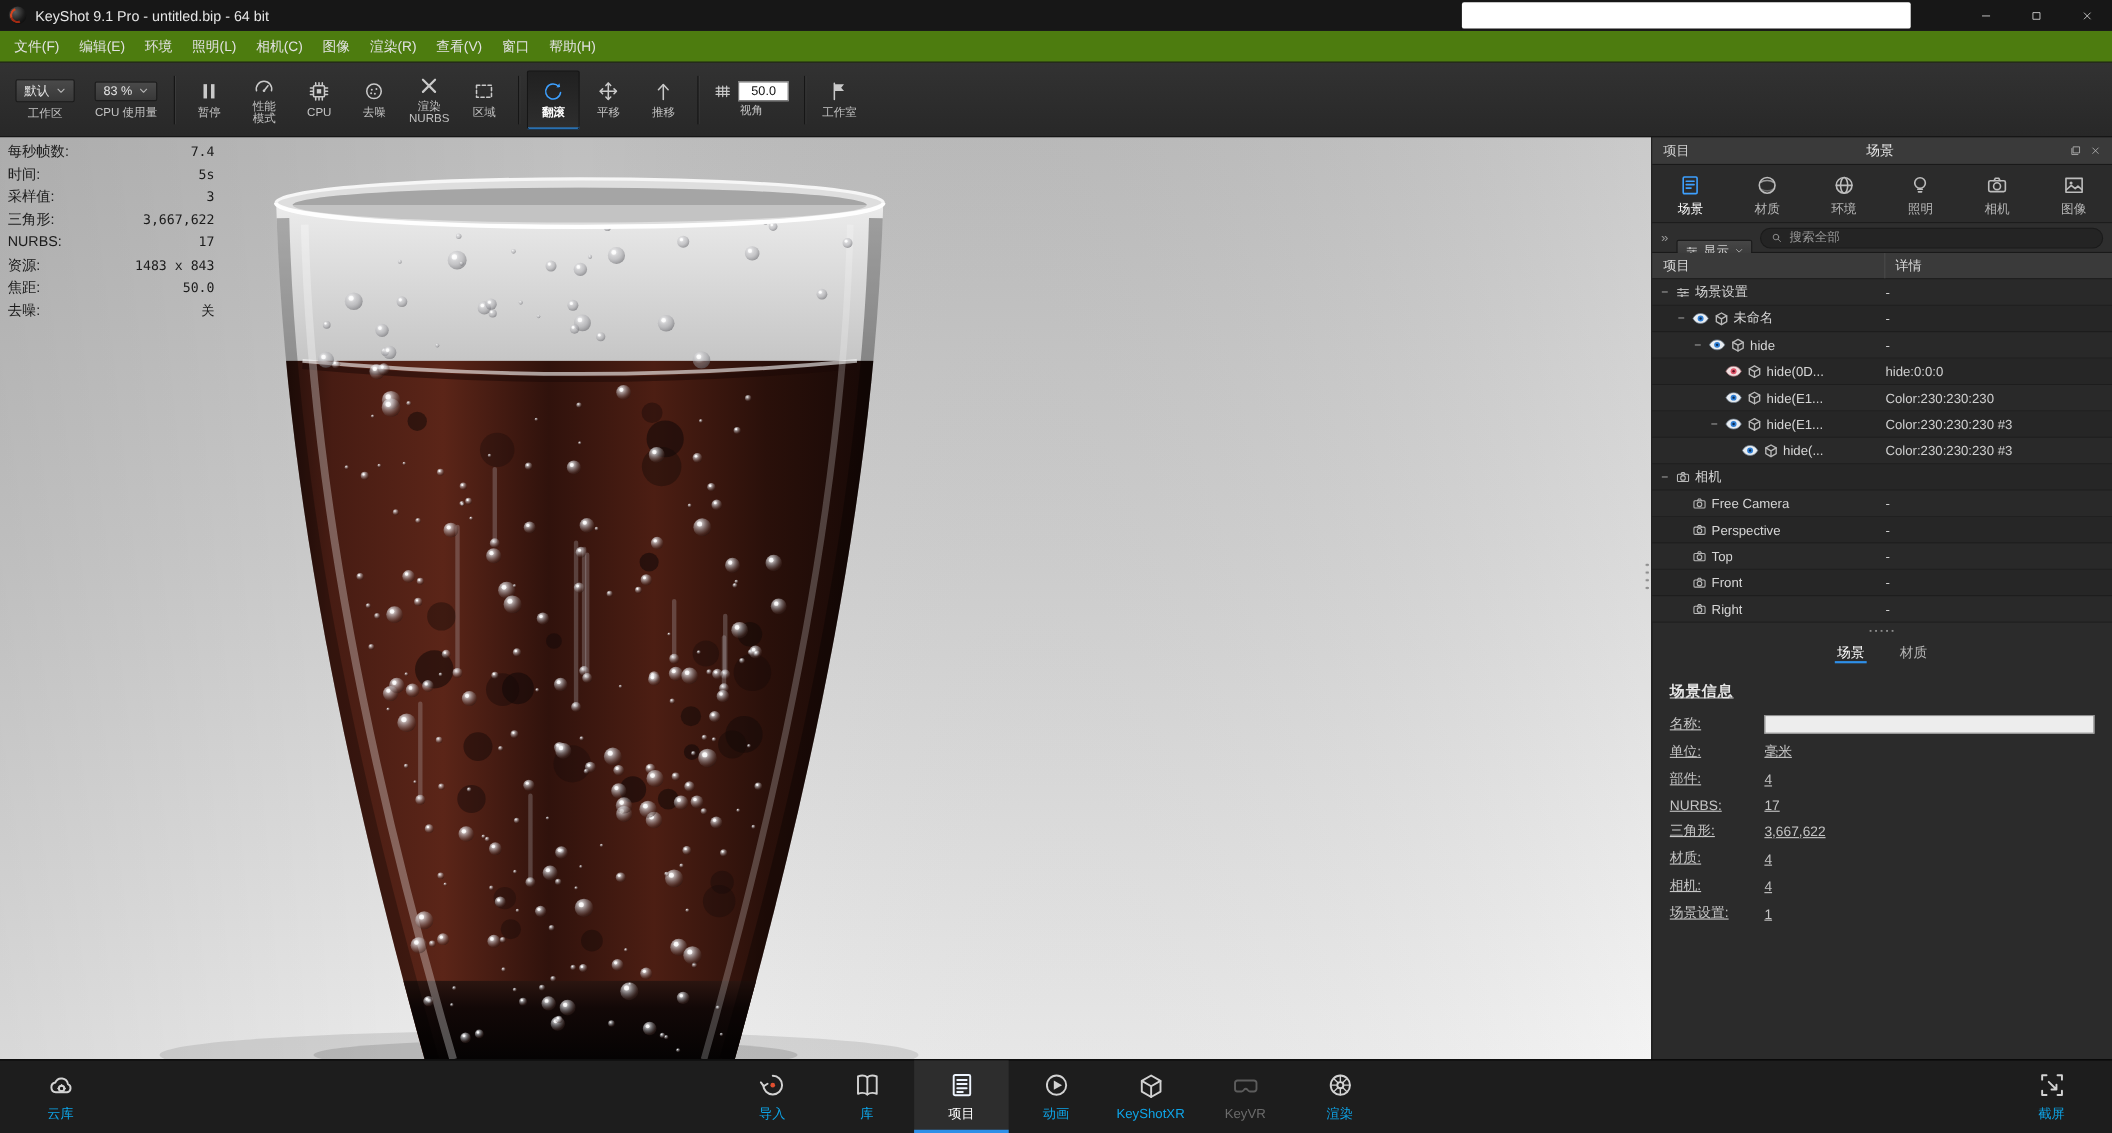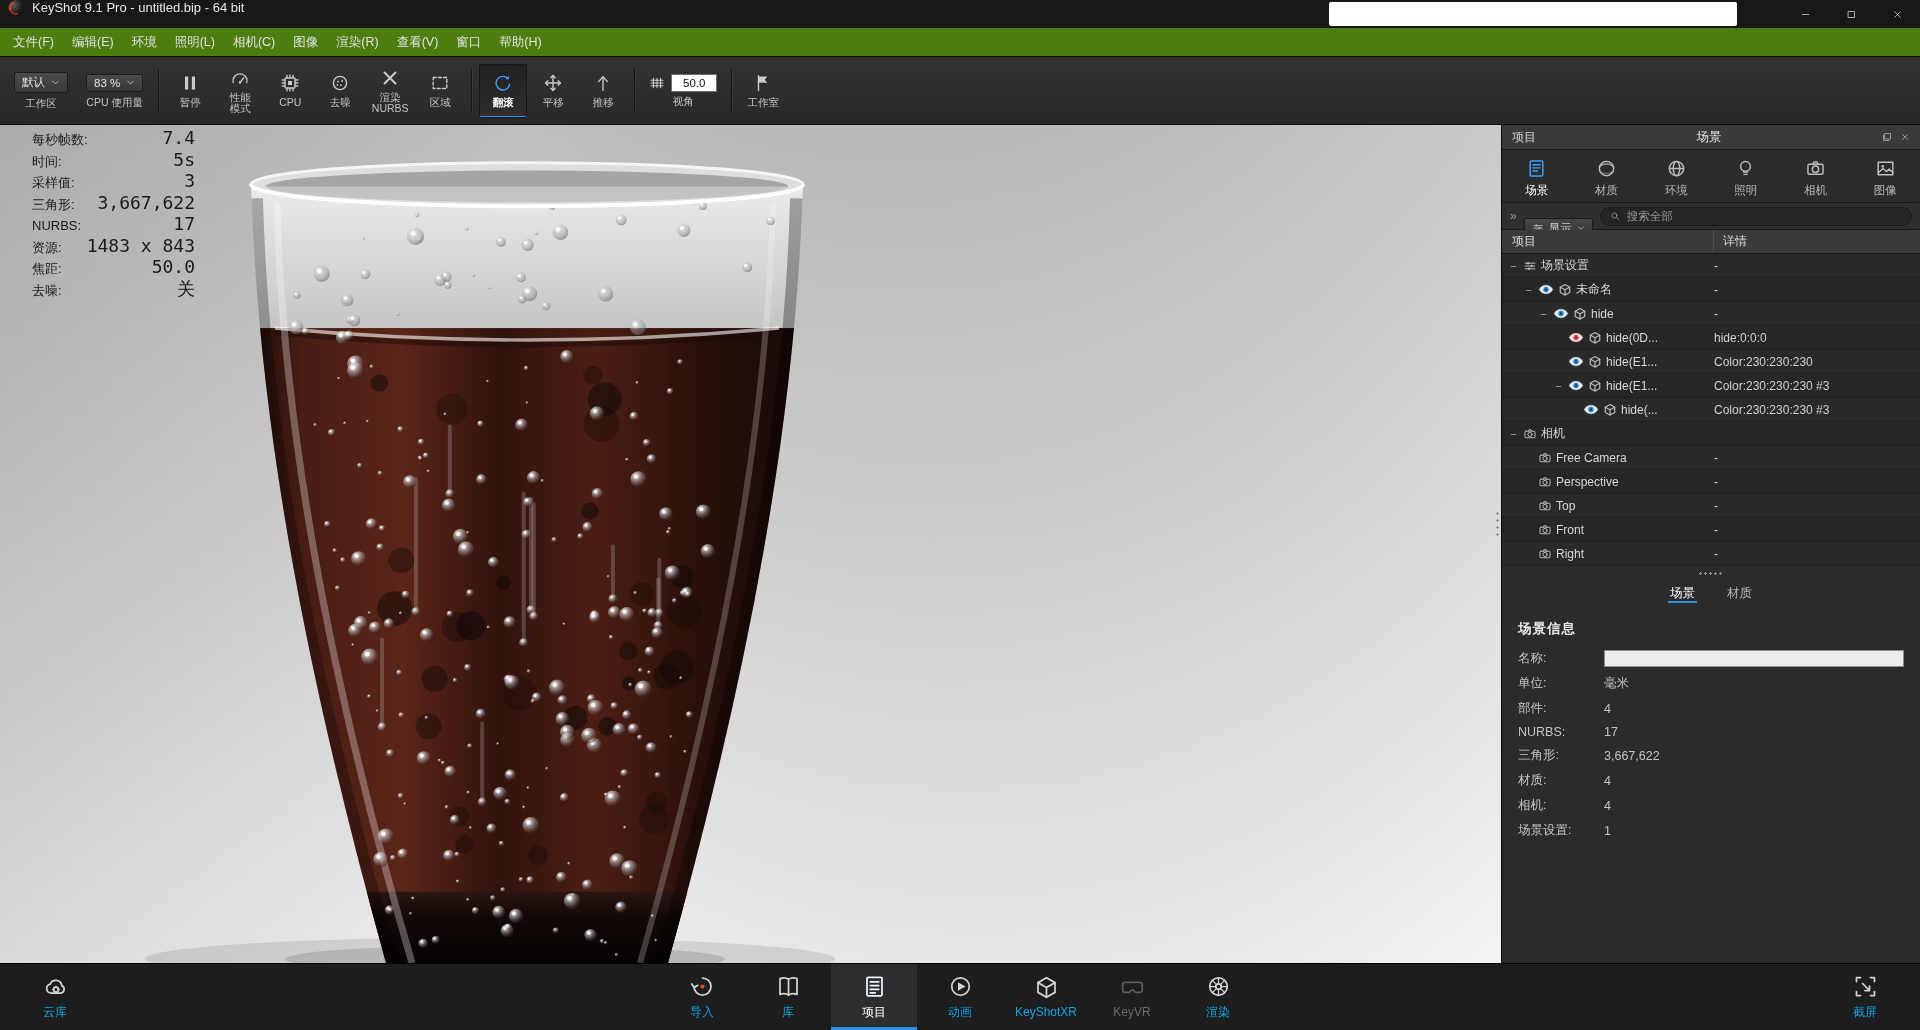--- a/index.html
+++ b/index.html
@@ -3,21 +3,21 @@
 <meta charset="utf-8">
 <style>
 *{margin:0;padding:0;box-sizing:border-box;}
 html,body{width:1920px;height:1030px;overflow:hidden;background:#111;
   font-family:"Liberation Sans","DejaVu Sans",sans-serif;}
 #app{position:relative;width:1920px;height:1030px;display:flex;flex-direction:column;background:#262626;color:#cfcfcf;}
 .icon{display:inline-flex;align-items:center;justify-content:center;flex:0 0 auto;}
 .icon svg{width:100%;height:100%;display:block;}
 
 
-#titlebar{height:28px;background:#171717;display:flex;align-items:flex-start;position:relative;flex:0 0 auto;}
+#titlebar{height:28px;background:#171717;display:flex;align-items:center;position:relative;flex:0 0 auto;}
 .logo{width:16px;height:16px;border-radius:50%;margin:0 8px;flex:0 0 auto;
   background:radial-gradient(circle at 35% 30%, #5c5c5c 0%, #1d1d1d 55%, #000 100%);position:relative;}
 .logo::after{content:"";position:absolute;inset:1px;border-radius:50%;border:2px solid transparent;
   border-left-color:#d8441f;border-bottom-color:#a32a12;transform:rotate(25deg);}
 .title-text{font-size:13px;color:#e6e6e6;white-space:nowrap;}
 .tb-overlay{position:absolute;left:1329px;top:2px;width:408px;height:24px;background:#ffffff;border-radius:2px;}
 .win-controls{margin-left:auto;display:flex;height:100%;}
 .win-btn{width:46px;height:100%;display:flex;align-items:center;justify-content:center;color:#dcdcdc;}
 .win-btn .icon{width:11px;height:11px;}
 
@@ -40,22 +40,22 @@
 .tb-field{width:auto;padding:0 7px;}
 .tb-field .field-row{display:flex;align-items:center;gap:6px;}
 .tb-field .icon{width:16px;height:16px;color:#c9c9c9;}
 .field-input{width:46px;height:18px;background:#fff;border:1px solid #6f6f6f;font-size:11.5px;color:#111;text-align:center;font-family:inherit;}
 
 
 #main{flex:1;display:flex;min-height:0;}
 #viewport{position:relative;flex:1;min-width:0;background:#d5d5d5;}
 #render-svg{position:absolute;inset:0;width:100%;height:100%;display:block;}
 #stats{position:absolute;left:7px;top:3px;width:188px;font-size:13px;color:#1b1b1b;z-index:2;}
-.stat-row{display:flex;justify-content:space-between;align-items:baseline;line-height:19.5px;margin-left:25px;}
-.stat-value{font-family:"DejaVu Sans Mono",monospace;font-size:18px;}
+.stat-row{display:flex;justify-content:space-between;align-items:baseline;line-height:19.5px;}
+.stat-value{font-family:"DejaVu Sans Mono",monospace;font-size:12px;}
 #splitter{position:absolute;right:0;top:0;width:7px;height:100%;z-index:3;}
 #splitter::after{content:"";position:absolute;top:46%;left:2px;width:3px;height:27px;
   background-image:radial-gradient(circle,#8f8f8f 1.2px,transparent 1.4px);background-size:3px 7px;background-repeat:repeat-y;}
 
 
 #side-panel{width:419px;background:#2b2b2b;border-left:1px solid #080808;display:flex;flex-direction:column;font-size:12px;flex:0 0 auto;}
 .panel-header{height:25px;background:#3a3a3a;border-bottom:1px solid #191919;display:flex;align-items:center;padding:0 6px;flex:0 0 auto;}
 .ph-left{font-size:12px;color:#cfcfcf;padding:0 4px;}
 .ph-title{flex:1;text-align:center;font-size:12.5px;color:#e5e5e5;}
 .ph-btn{width:18px;height:100%;display:flex;align-items:center;justify-content:center;color:#c0c0c0;}
@@ -87,21 +87,21 @@
 .trow .icon{width:14px;height:14px;color:#b9b9b9;}
 .trow .icon.eye{width:16px;height:11px;}
 .trow-label{font-size:12px;color:#d6d6d6;overflow:hidden;text-overflow:ellipsis;}
 .trow-detail{position:absolute;left:212px;right:4px;font-size:12px;color:#cfcfcf;overflow:hidden;white-space:nowrap;}
 .grip-row{height:15px;display:flex;align-items:center;justify-content:center;flex:0 0 auto;}
 .grip{width:26px;height:5px;background-image:radial-gradient(circle,#8d8d8d 1.1px,transparent 1.3px);background-size:5px 5px;}
 .bottom-tabs{height:24px;display:flex;justify-content:center;gap:28px;flex:0 0 auto;}
 .btab{font-size:12.5px;color:#b5b5b5;display:flex;align-items:center;padding:0 2px;position:relative;}
 .btab.active{color:#fff;}
 .btab.active::after{content:"";position:absolute;left:0;right:0;bottom:2px;height:2px;background:#2e8fe8;}
-.scene-info{padding:15px 16px 0 16px;color:#c8c8c8;}
+.scene-info{padding:15px 16px 0 16px;color:#c8c8c8;text-decoration:underline;}
 .si-title{font-size:13.5px;font-weight:bold;color:#e6e6e6;margin-bottom:12px;letter-spacing:1px;}
 .si-row{display:flex;align-items:center;margin-bottom:8px;font-size:12.5px;}
 .si-label{width:86px;flex:0 0 auto;color:#c4c4c4;}
 .si-value{color:#c4c4c4;}
 .name-input{flex:1;height:17px;background:#ededed;border:1px solid #8e8e8e;font-size:11.5px;color:#222;padding:0 4px;font-family:inherit;}
 
 
 #ribbon{height:67px;background:#1d1d1d;border-top:1px solid #000;position:relative;display:flex;align-items:stretch;justify-content:center;flex:0 0 auto;}
 .ribbon-left{position:absolute;left:12px;top:0;height:100%;display:flex;}
 .ribbon-right{position:absolute;right:12px;top:0;height:100%;display:flex;}

